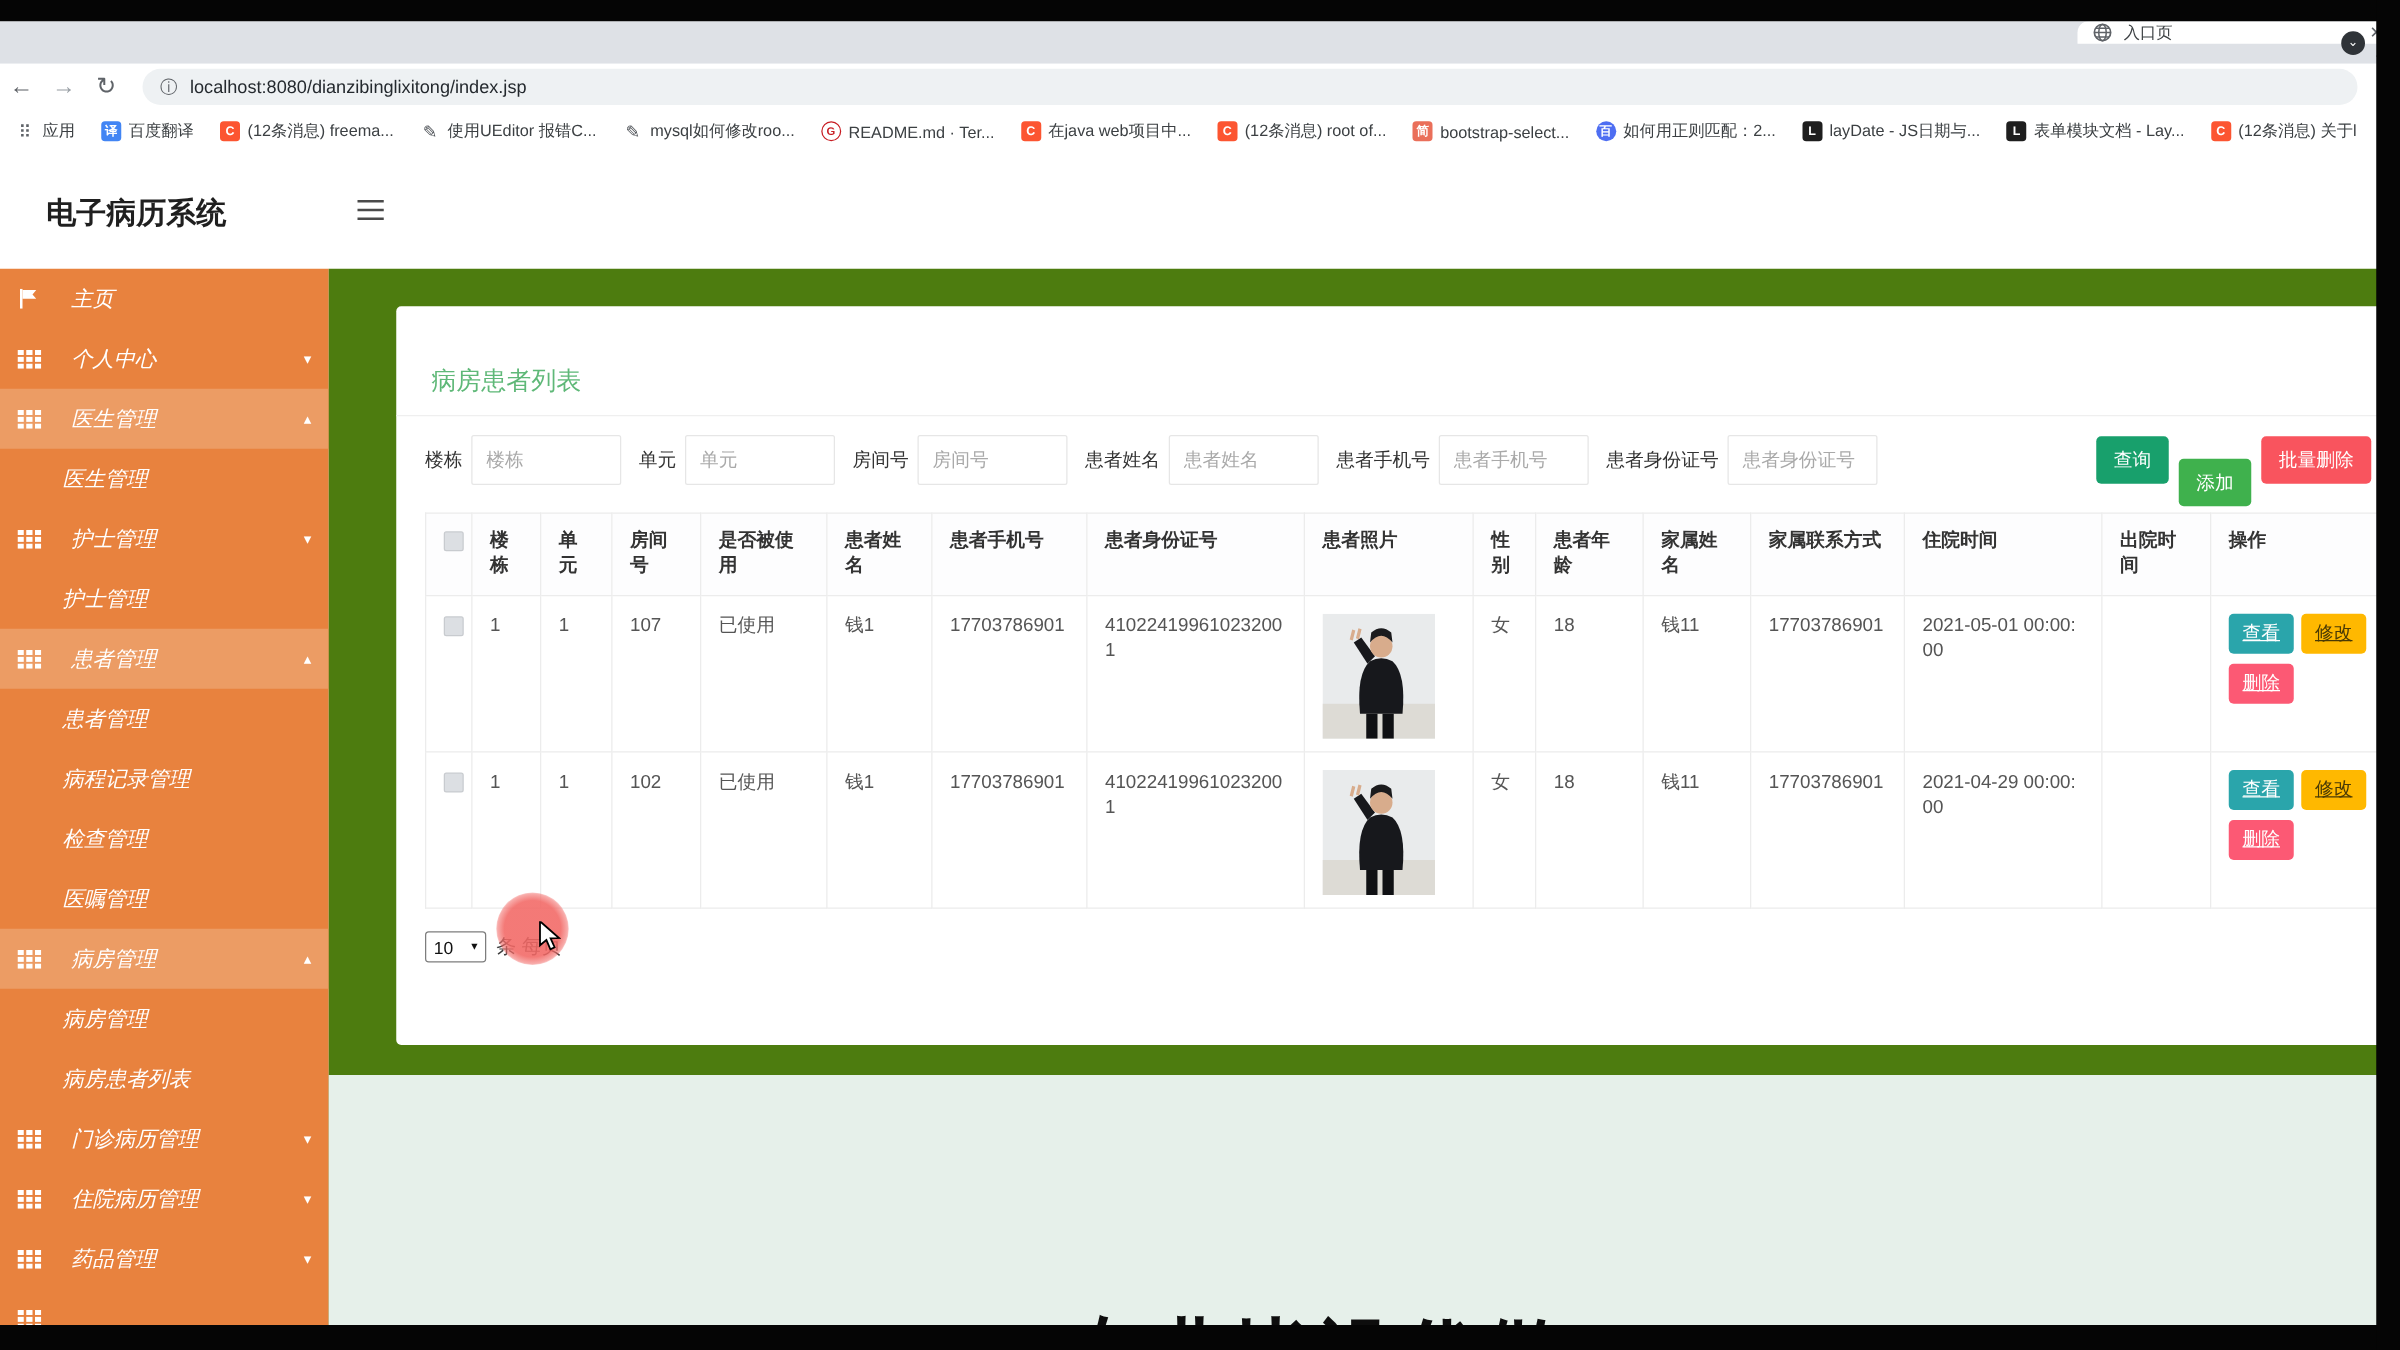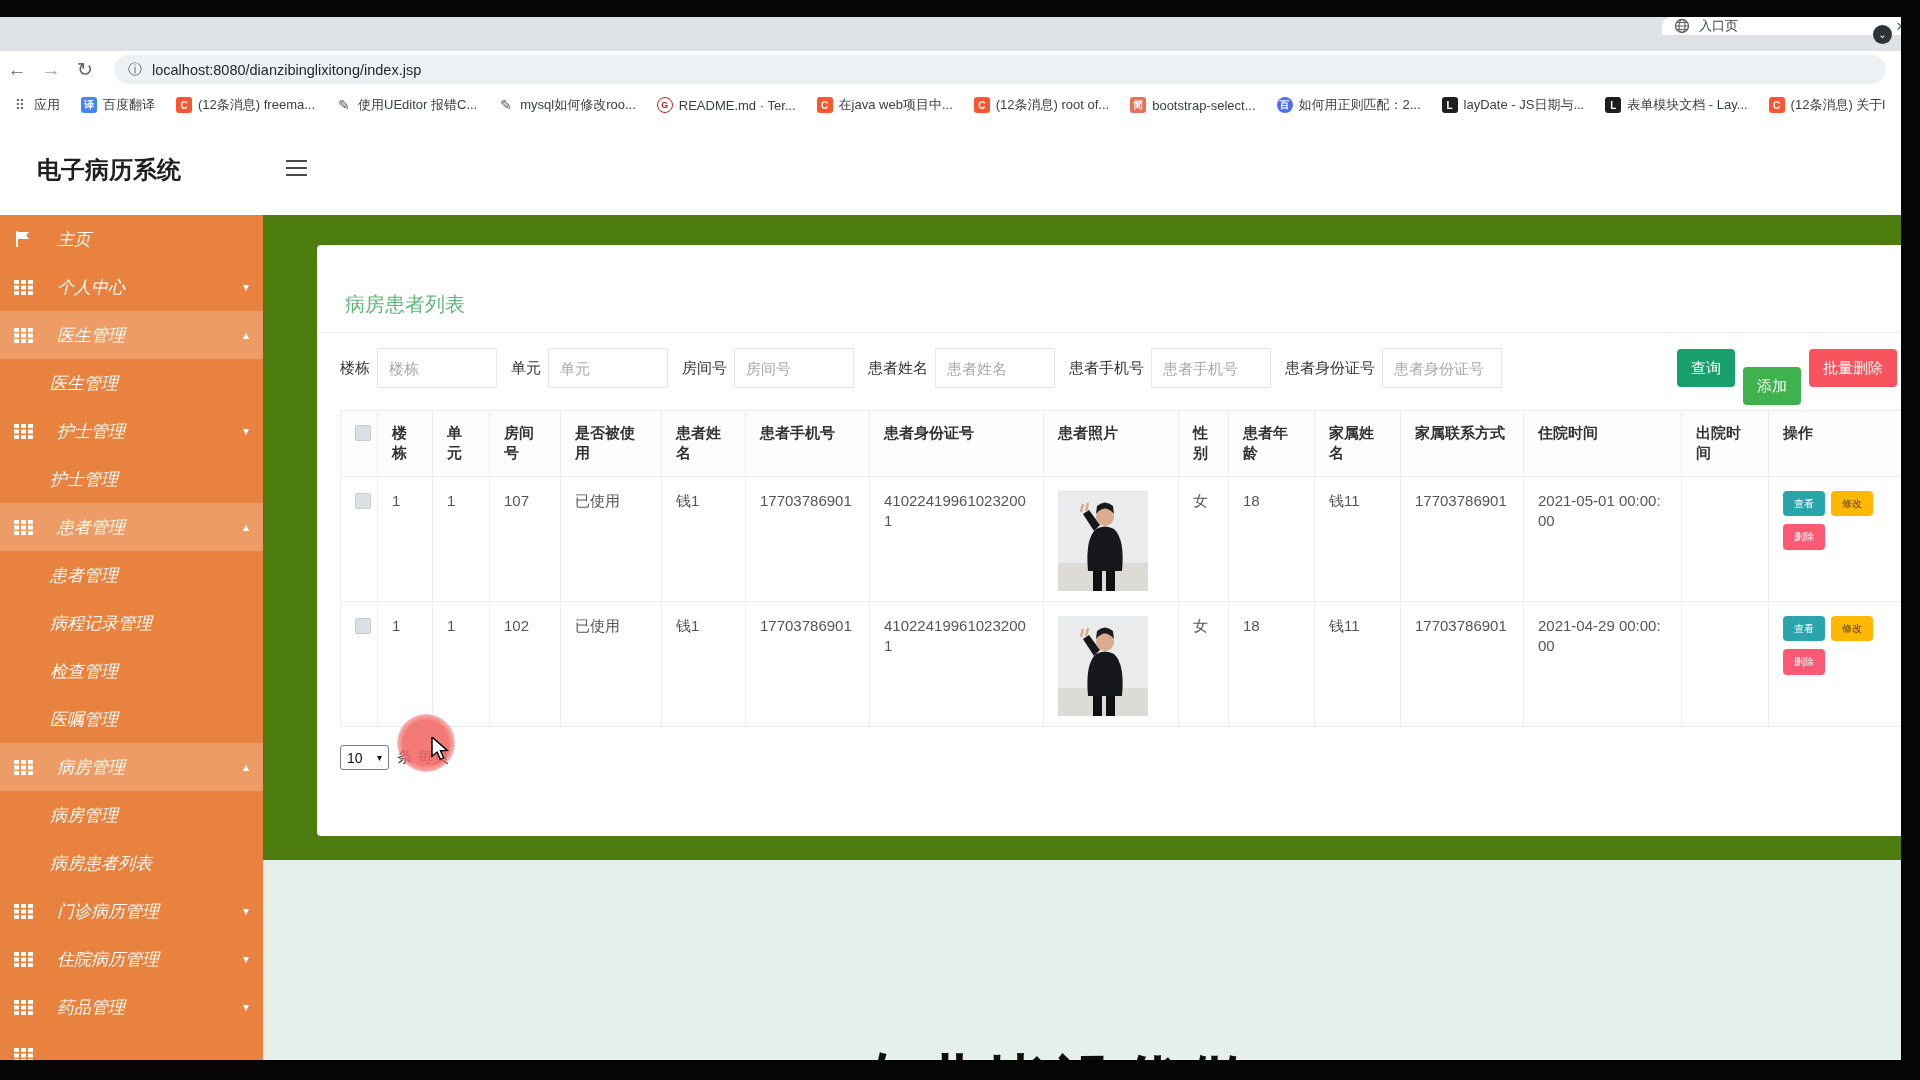--- a/index.html
+++ b/index.html
@@ -80,22 +80,22 @@
   .btn-add { background:#3fb14d;margin-top:36px; }
   .btn-danger { background:#f9545e; }
 
   table.grid { position:absolute; left:23px; top:165px; width:1580px; border-collapse:collapse; table-layout:fixed; }
   .grid th, .grid td { border:1px solid #ececec; vertical-align:top; text-align:left;
     padding:10px 14px; font-size:15px; line-height:1.35; word-break:break-all; }
   .grid th { color:#333; font-weight:bold; background:#fdfdfe; padding-top:12px; padding-bottom:12px; }
   .grid td { color:#555; padding-top:14px; }
   .cbx { width:16px; height:16px; background:#dcdfe3; border:1px solid #c8cbcf; border-radius:2px; margin-top:2px; }
   .photo-box { width:90px; height:100px; display:block; }
-  .act-btn { display:inline-block; border-radius:4px; color:#fff; font-size:10px; padding:6px 11px;
-    margin:0 6px 8px 0; }
+  .act-btn { display:inline-block; border-radius:4px; color:#fff; font-size:15px; padding:6px 11px;
+    margin:0 6px 8px 0;text-decoration:underline; }
   .act-view { background:#2aa5ab; }
   .act-edit { background:#ffb800; color:#4a3a05; }
   .act-del  { background:#fc5974;text-align:right; }
 
   .pagination { position:absolute; left:23px; top:500px; display:flex; align-items:center; }
   .psize { width:49px; height:25px; border:1.5px solid #7d7d7d; border-radius:3px; background:#fff;
     display:flex; align-items:center; justify-content:space-between; padding:0 6px; font-size:14px; color:#111; }
   .psize .pc { font-size:10px; }
   .plabel { font-size:16px; color:#3d3d3d; margin-left:8px; }
 

